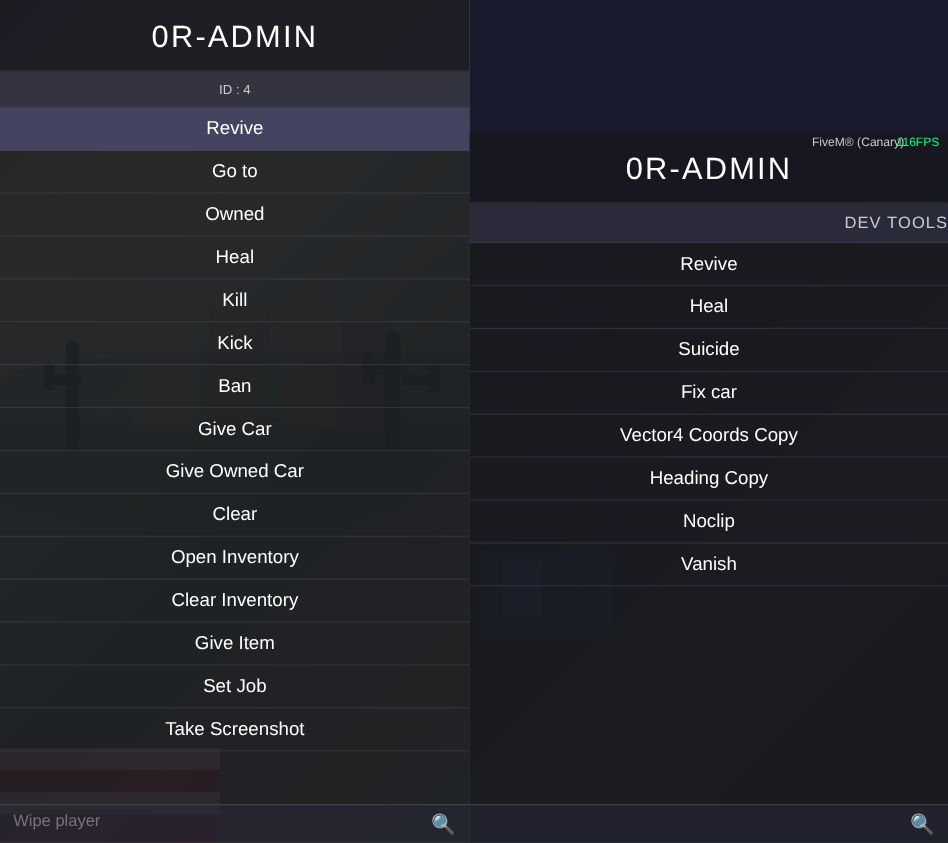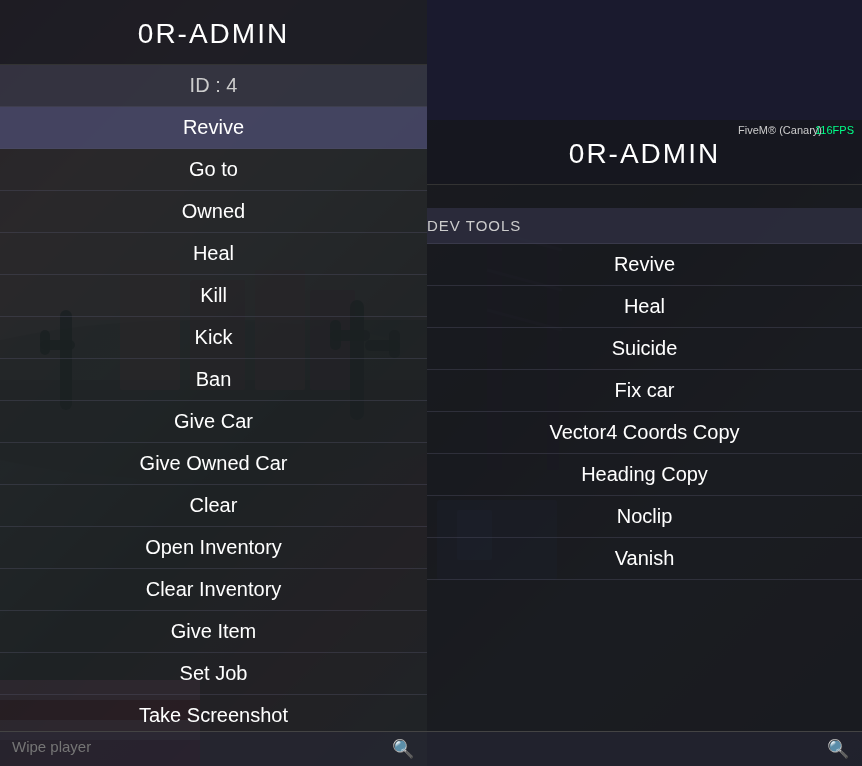--- a/index.html
+++ b/index.html
@@ -76,32 +76,32 @@
     }
 
     .panel-menu {
       background: rgba(20, 20, 30, 0.85);
       flex: 1;
       overflow: hidden;
     }
 
     .menu-item {
       color: white;
-      font-size: 20px;
+      font-size: 17px;
       text-align: center;
       padding: 9px 0;
       border-bottom: 1px solid rgba(80, 80, 100, 0.4);
       cursor: pointer;
       font-weight: 400;
     }
 
     .menu-item.id-item {
       background: rgba(60, 60, 80, 0.6);
       color: #ccc;
-      font-size: 20px;
+      font-size: 12px;
     }
 
     .menu-item.active {
       background: rgba(80, 80, 120, 0.7);
     }
 
     .search-bar {
       display: flex;
       align-items: flex-start;
       background: rgba(30, 30, 45, 0.92);
@@ -163,25 +163,24 @@
     }
 
     .panel-right .search-bar {
       background: rgba(30, 30, 45, 0.92);
     }
 
     .section-header {
       background: rgba(50, 50, 70, 0.7);
       color: #ccc;
       font-size: 15px;
-      text-align: left;
+      text-align: right;
       padding: 9px 0;
       border-bottom: 1px solid rgba(80,80,100,0.4);
       letter-spacing: 1px;
-      margin-top: 23px;
     }
   </style>
 </head>
 <body>
 
 <div class="bg-left"></div>
 <div class="bg-right"></div>
 
 <svg class="landscape-left" viewBox="0 0 427 766" xmlns="http://www.w3.org/2000/svg">
 

